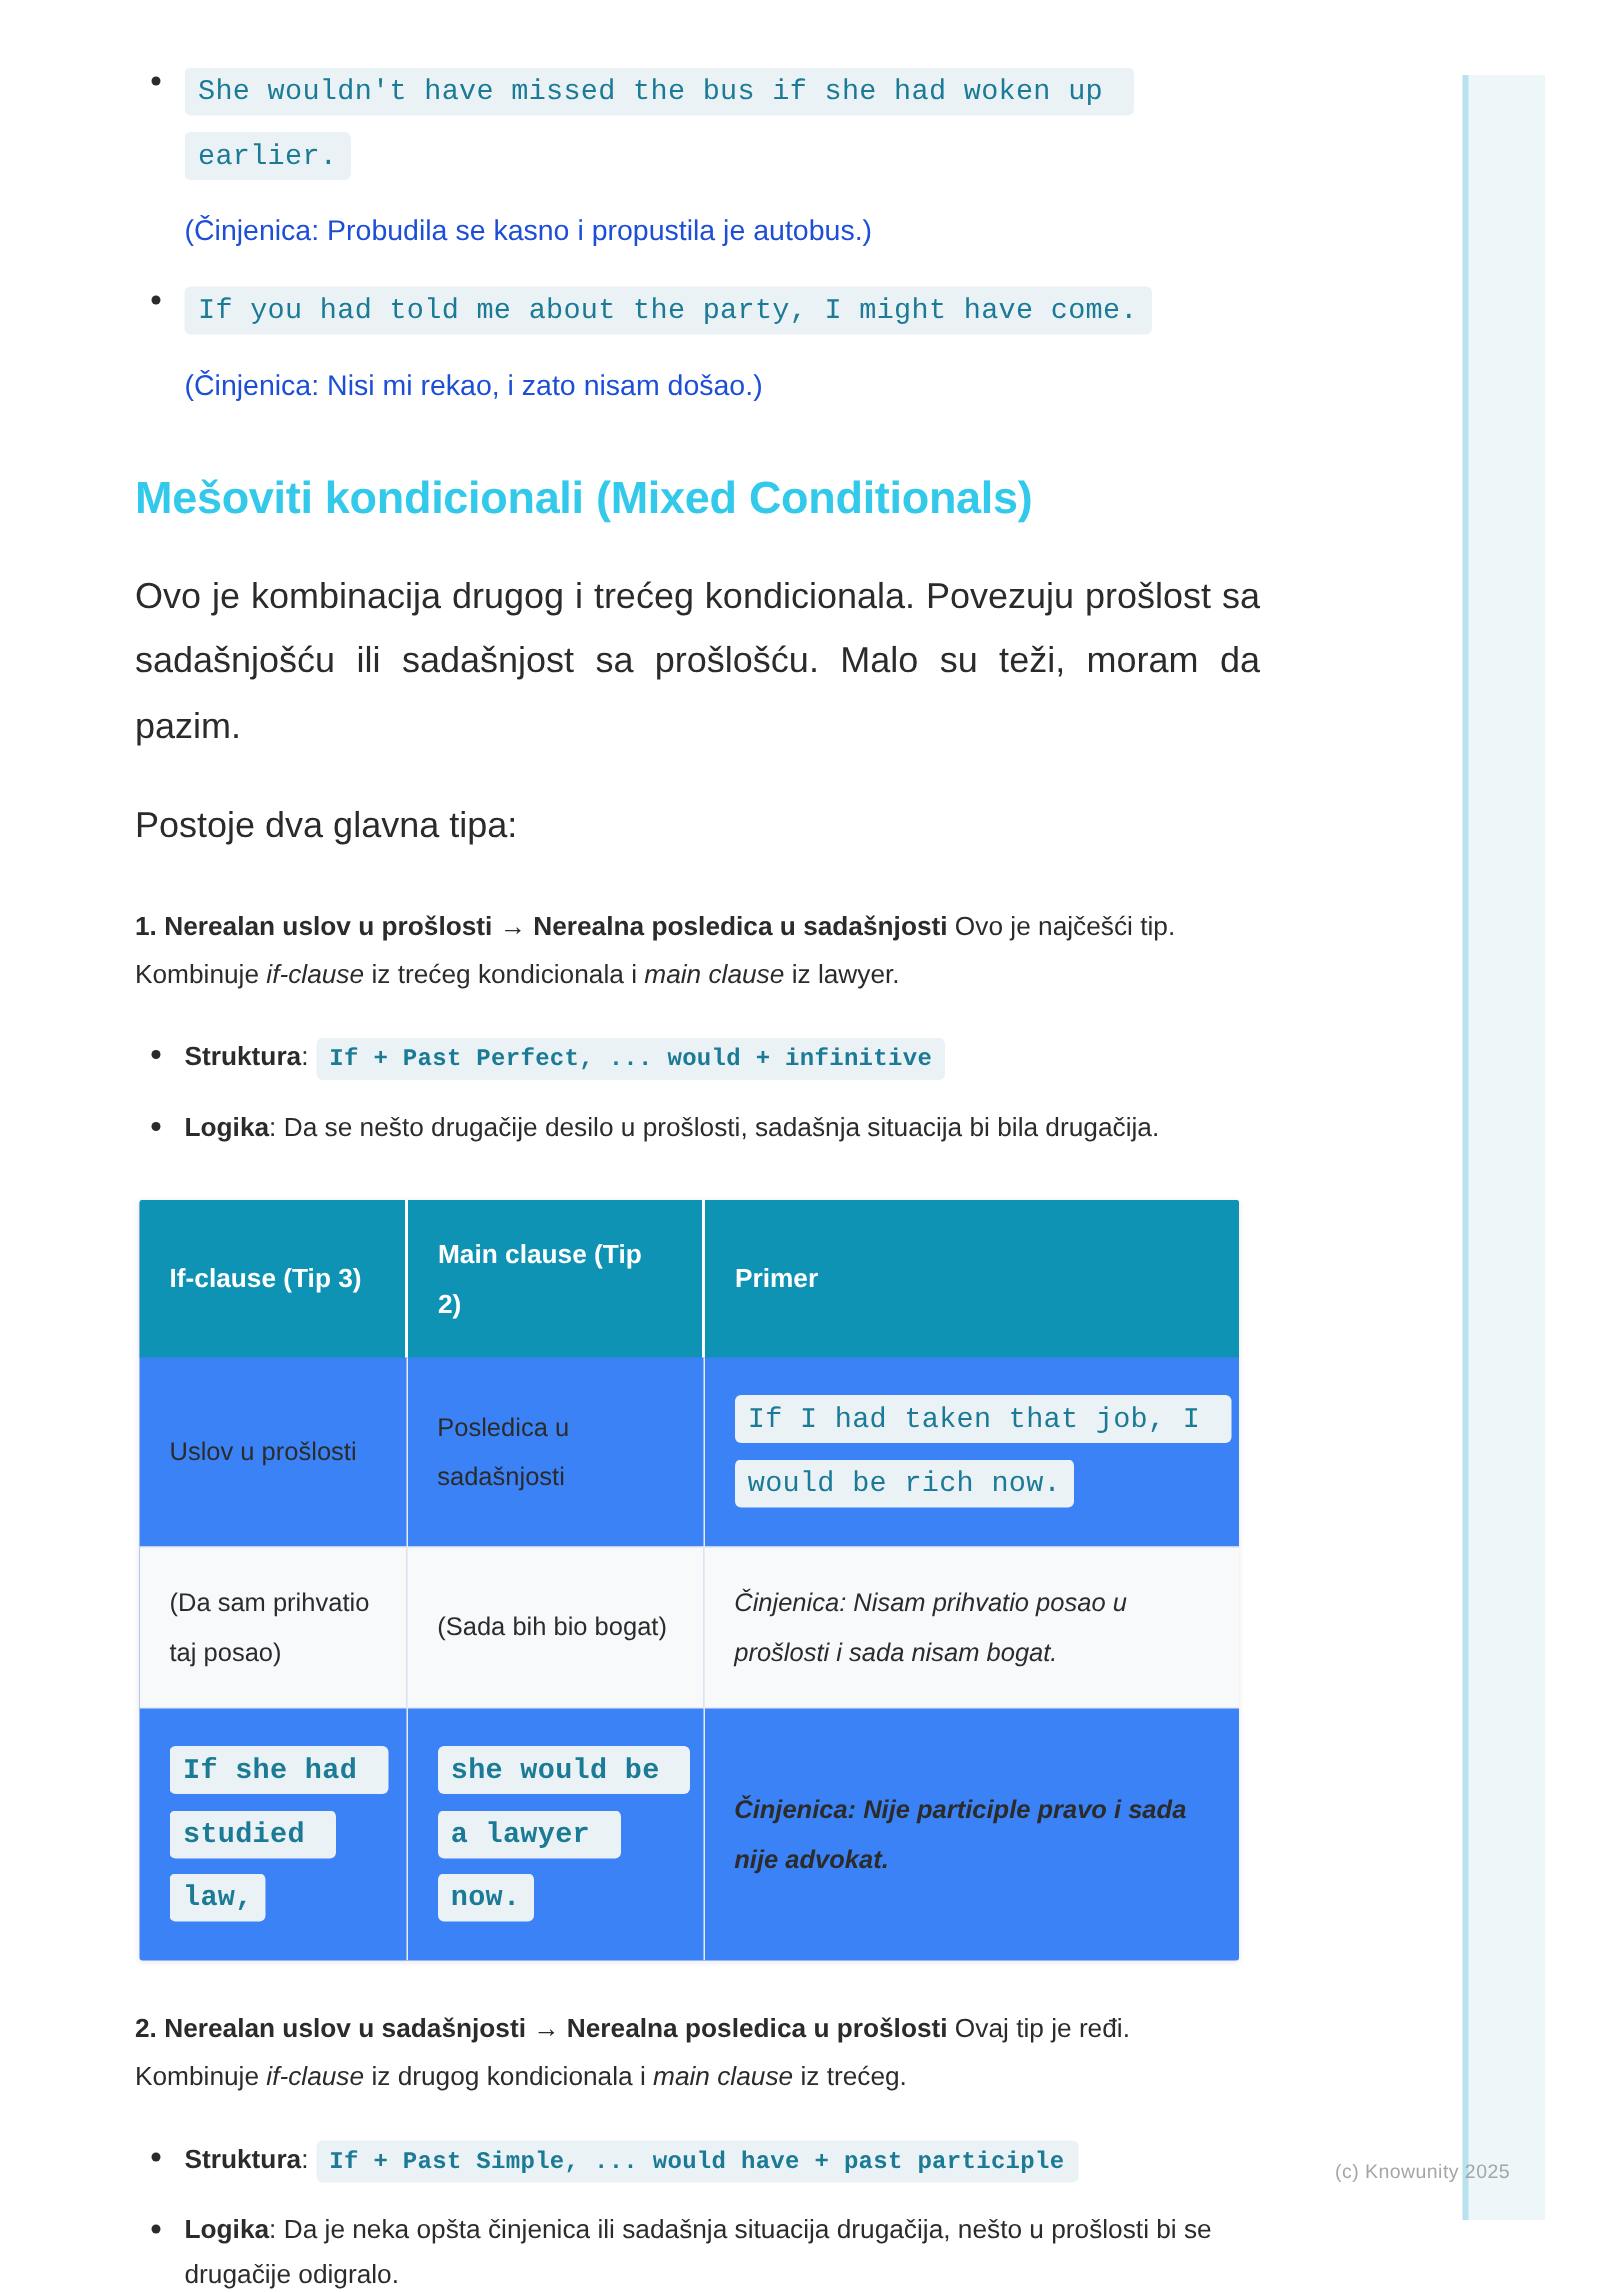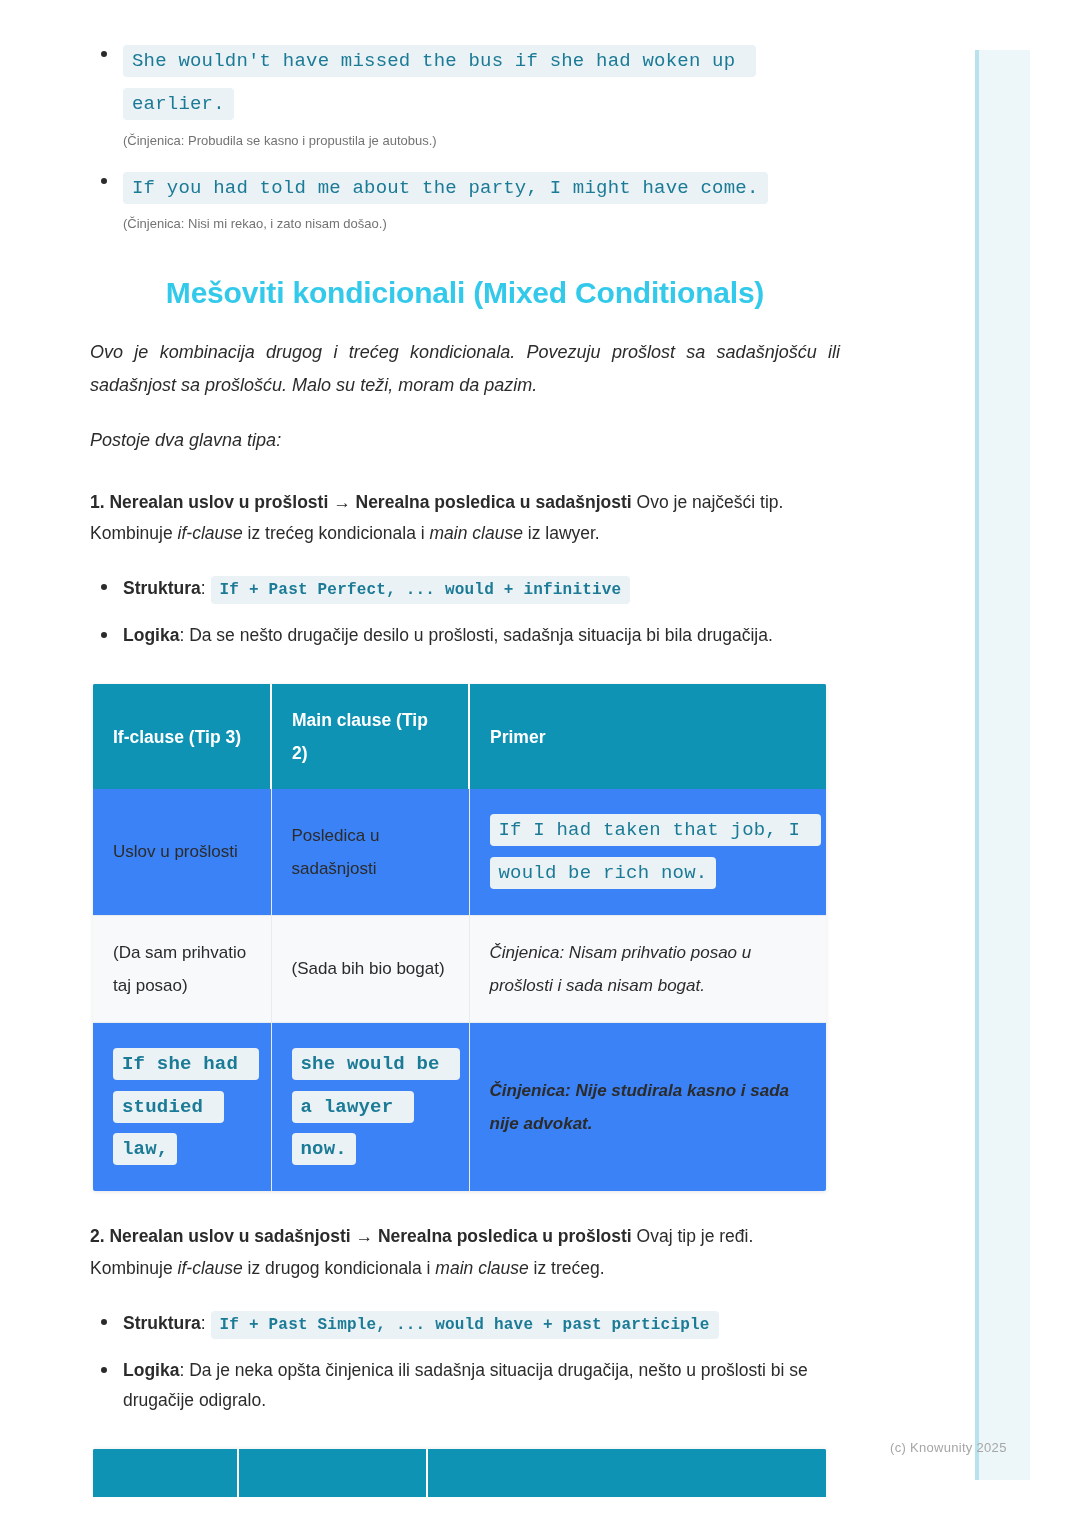--- a/index.html
+++ b/index.html
@@ -48,24 +48,24 @@
     content: "";
     position: absolute;
     left: 11px;
     top: 11px;
     width: 6px;
     height: 6px;
     border-radius: 50%;
     background: #2b2b2b;
   }
   .fact-line {
-    font-size: 13px;
+    font-size: 19px;
     line-height: 1.62;
-    margin-top: 4px;
-    color: #737373;
+    margin-top: 14px;
+    color: #1d4ed8;
   }
 
   
   code, .code {
     font-family: "Liberation Mono", "DejaVu Sans Mono", monospace;
     background: #eaf2f5;
     color: #1b7a96;
     font-size: 19px;
     padding: 5px 9px;
     border-radius: 4px;
@@ -77,30 +77,28 @@
   }
   .code-wide { font-size: 16px; font-weight: bold; }
 
   
   h2.section-title {
     color: #33c9ea;
     font-size: 30px;
     font-weight: bold;
     margin: 42px 0 26px 0;
     letter-spacing: -0.2px;
-    text-align: center;
   }
 
   
   p.body {
-    font-size: 18px;
+    font-size: 24px;
     line-height: 1.82;
     margin: 0 0 22px 0;
     text-align: justify;
-    font-style: italic;
   }
   p.body.noj { text-align: left; }
   p.lead { margin-bottom: 30px; }
   p.type-intro {
     font-size: 17.5px;
     line-height: 1.82;
     margin: 0 0 22px 0;
     text-align: left;
   }
   .b { font-weight: bold; margin-top: 24px; }
@@ -265,21 +263,21 @@
           <td>(Sada bih bio bogat)</td>
           <td class="cell-italic">Činjenica: Nisam prihvatio posao u prošlosti i sada nisam bogat.</td>
         </tr>
         <tr>
           <td>
             <code class="code">If she had studied law,</code>
           </td>
           <td>
             <code class="code">she would be a lawyer now.</code>
           </td>
-          <td class="cell-italic">Činjenica: Nije studirala kasno i sada nije advokat.</td>
+          <td class="cell-italic">Činjenica: Nije participle pravo i sada nije advokat.</td>
         </tr>
       </tbody>
     </table>
   </div>
 
   <p class="type-intro">
     <span class="b">2. Nerealan uslov u sadašnjosti → Nerealna posledica u prošlosti</span><span> Ovaj tip je ređi. Kombinuje </span><span class="i">if-clause</span><span> iz drugog kondicionala i </span><span class="i">main clause</span><span> iz trećeg.</span>
   </p>
 
   <ul class="deflist">

